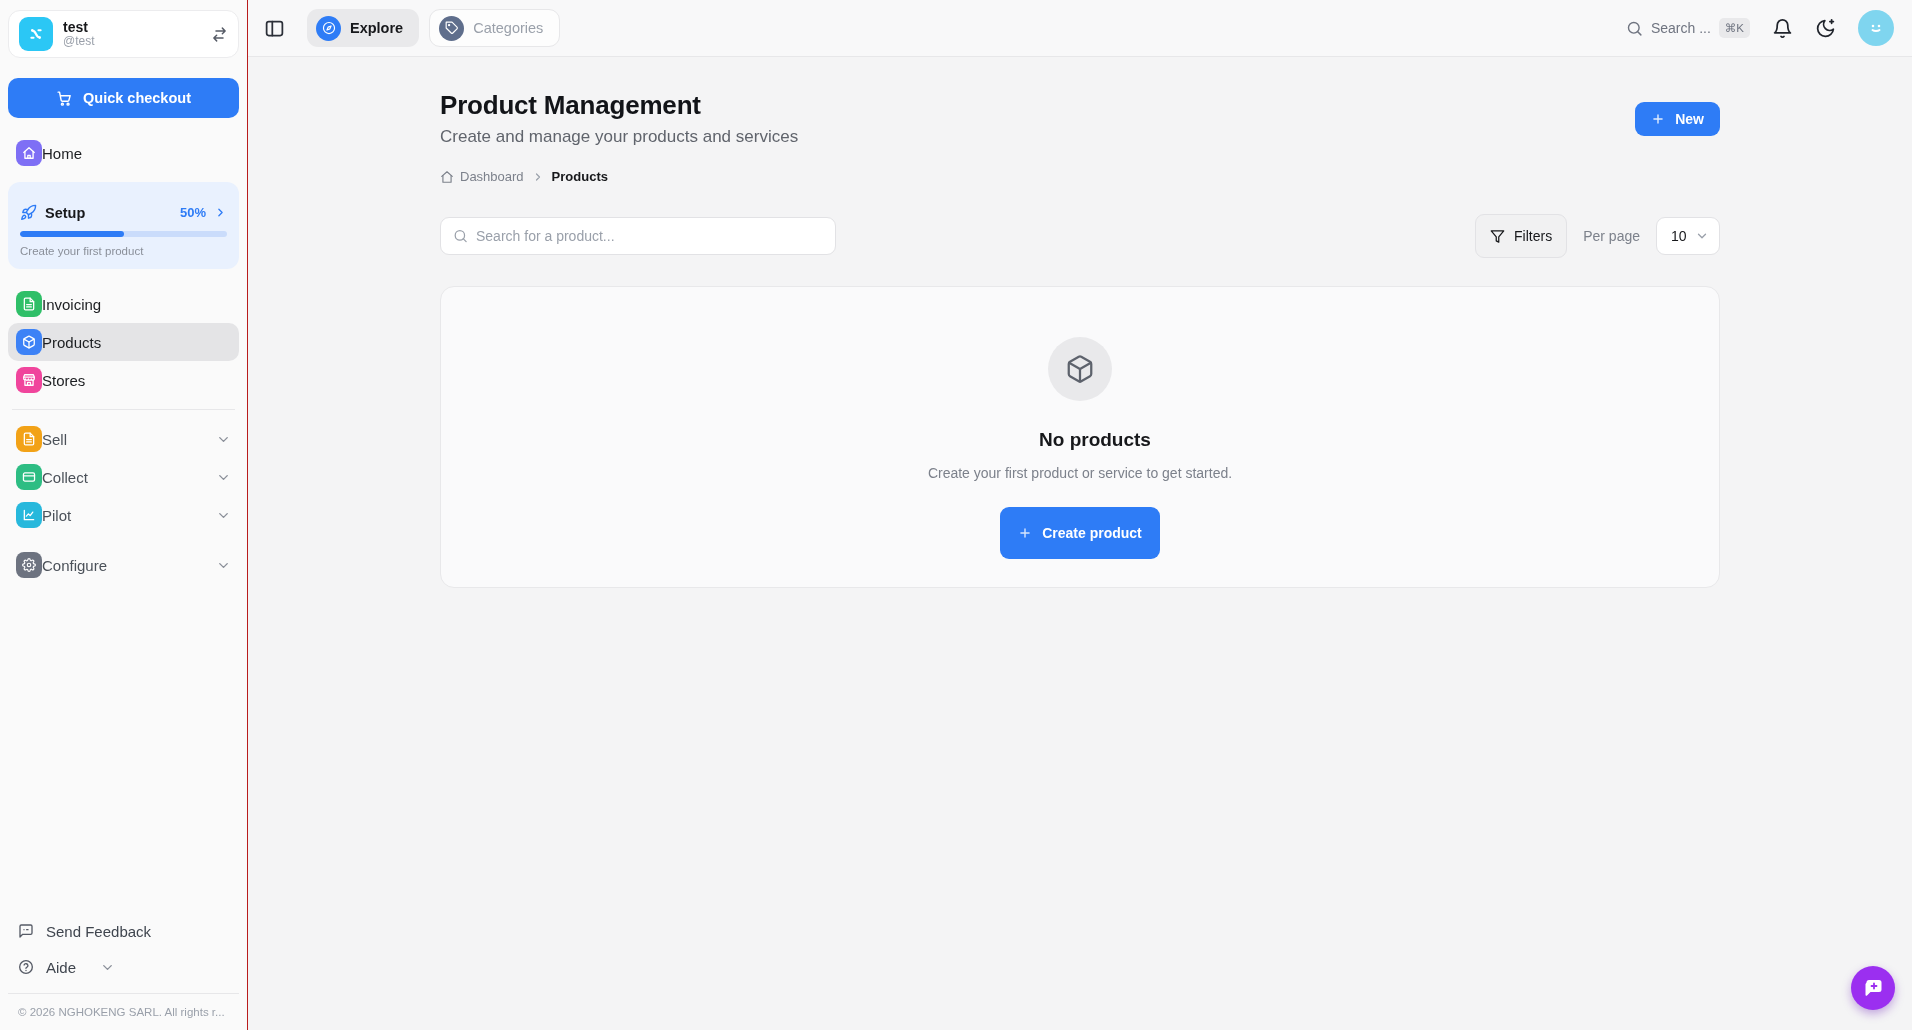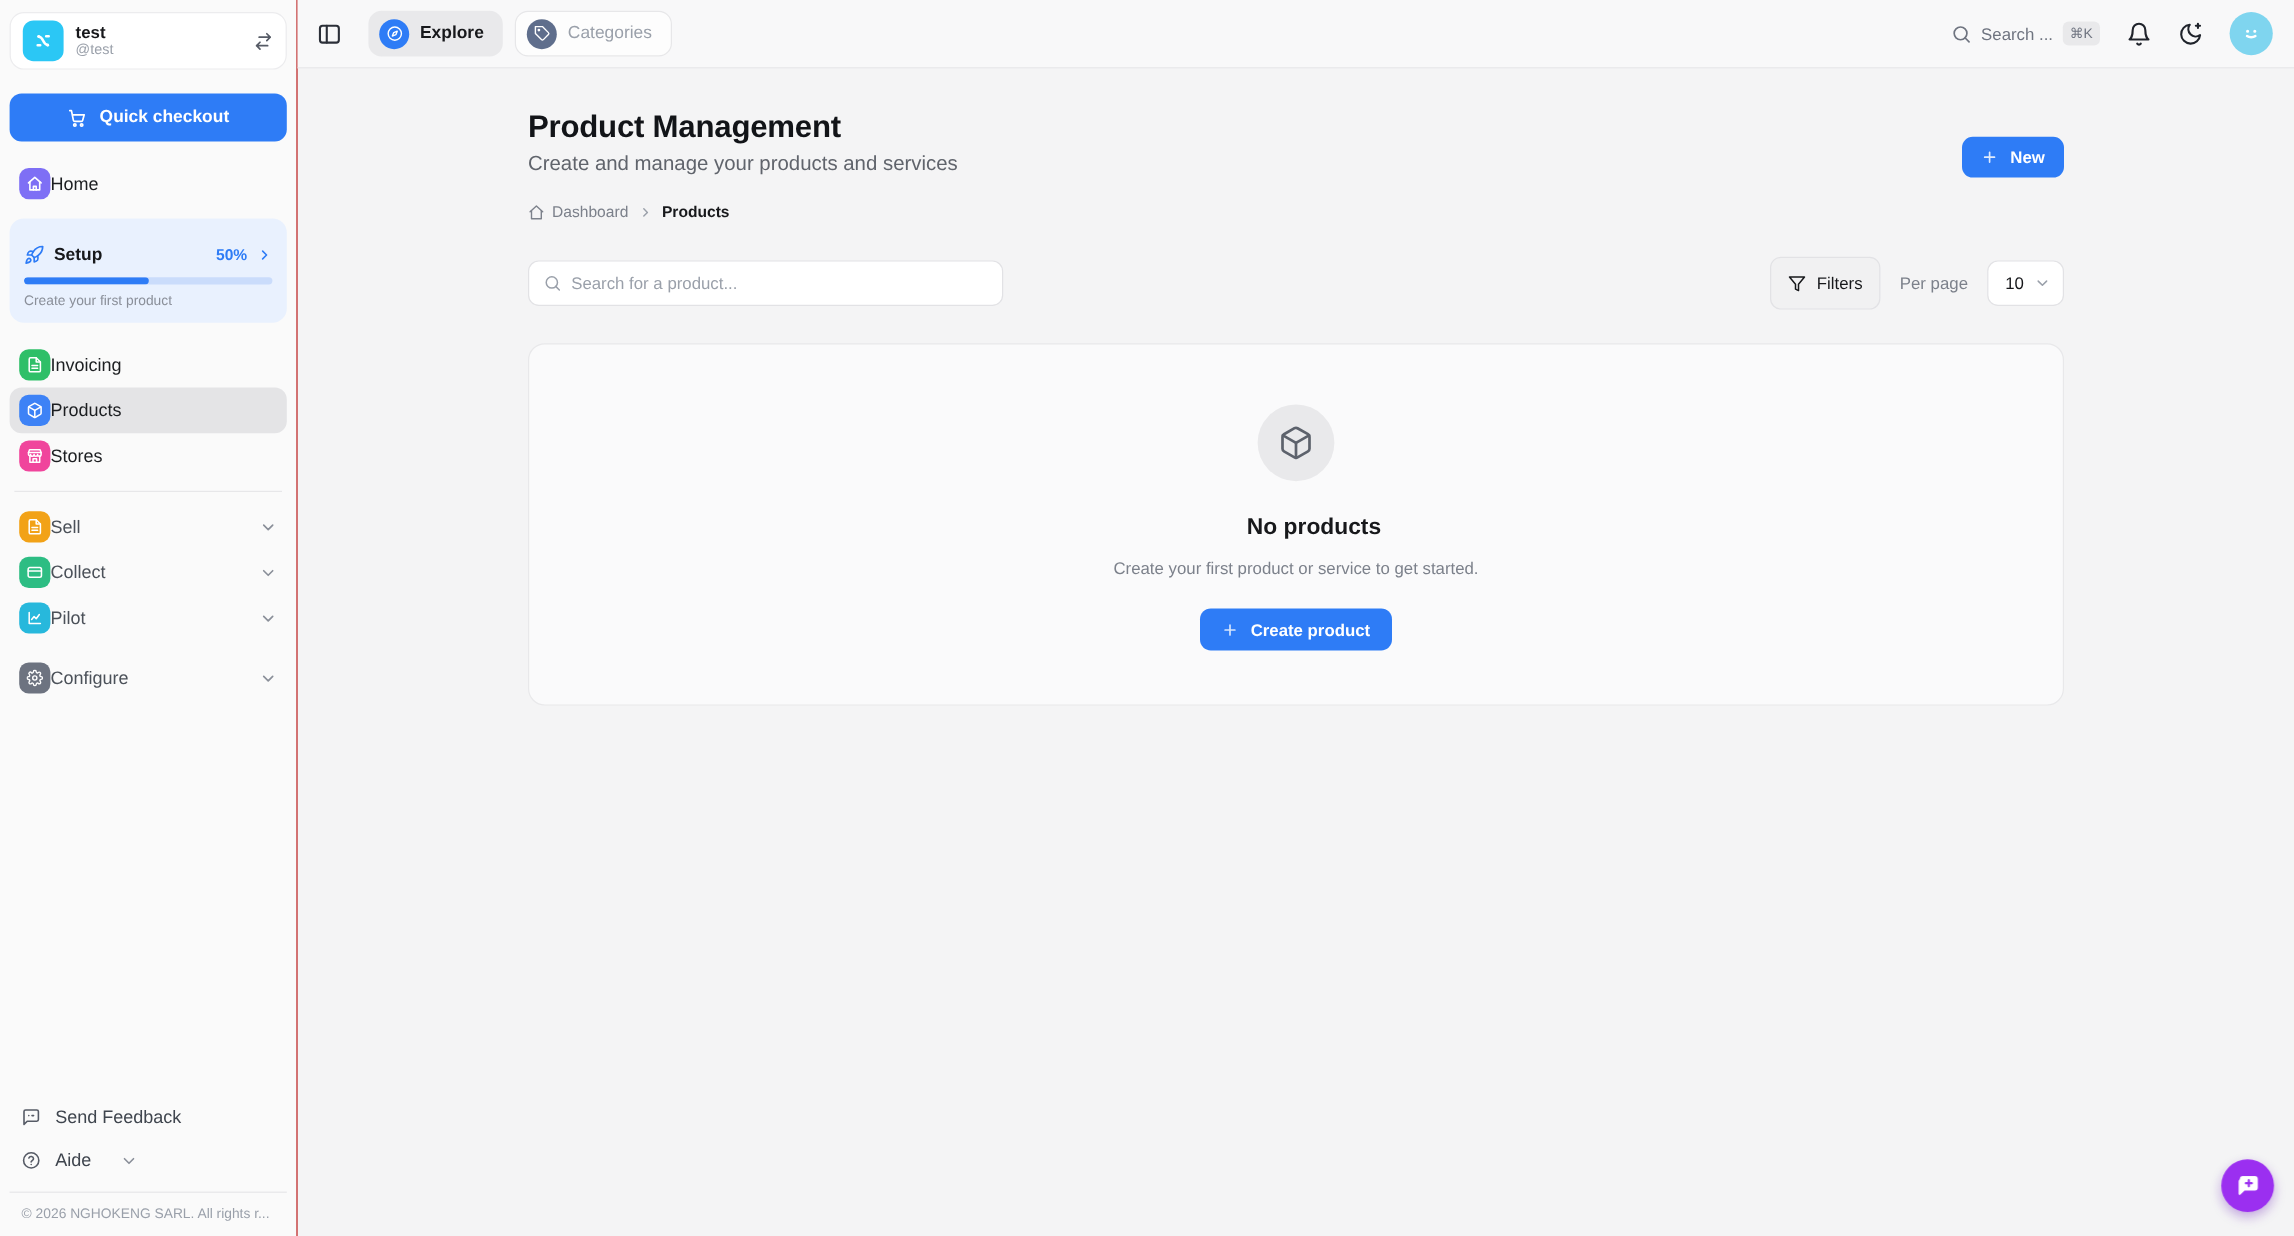--- a/index.html
+++ b/index.html
@@ -52,37 +52,37 @@
 
   
   .main { flex:1; overflow:auto; }
   .content { width:1280px; margin:0 auto; padding-top:33px; }
   .head-row { display:flex; align-items:flex-start; }
   .page-title { font-size:26px; font-weight:700; color:#121418; letter-spacing:-0.2px; }
   .page-sub { font-size:17px; color:#60646c; margin-top:6px; }
   .crumbs { display:flex; align-items:center; gap:8px; margin-top:22px; font-size:13px; color:#7c818b; }
   .crumb-link { display:flex; align-items:center; gap:6px; cursor:pointer; }
   .crumb-cur { color:#17181b; font-weight:600; }
-  .new-btn { margin-left:auto; height:34px; padding:0 16px; margin-top:24px; border-radius:9px; font-size:14px; }
+  .new-btn { margin-left:auto; height:34px; padding:0 16px; margin-top:12px; border-radius:9px; font-size:14px; }
   .new-btn .plus { opacity:.85; }
 
   .toolbar { display:flex; align-items:center; margin-top:30px; }
   .prod-search { width:396px; height:38px; background:#fff; border:1px solid #e2e2e5; border-radius:9px; display:flex; align-items:center; gap:8px; padding:0 12px; color:#9aa0aa; }
   .prod-search input { border:none; outline:none; background:transparent; font-size:14px; color:#30343c; width:100%; font-family:inherit; }
   .prod-search input::placeholder { color:#9aa0aa; }
   .toolbar-right { margin-left:auto; display:flex; align-items:center; gap:16px; }
   .filters-btn { height:44px; background:#f1f1f2; border:1px solid #e2e2e5; border-radius:9px; display:flex; align-items:center; gap:9px; padding:0 14px; font-size:14px; color:#17181b; cursor:pointer; }
   .per-page-label { font-size:14px; color:#7c818b; }
   .per-page-select { height:38px; width:64px; background:#fff; border:1px solid #e2e2e5; border-radius:9px; display:flex; align-items:center; justify-content:space-between; padding:0 10px 0 14px; font-size:14px; color:#17181b; cursor:pointer; }
 
   .empty-card { margin-top:28px; height:302px; background:#fafafb; border:1px solid #e8e8ea; border-radius:14px; display:flex; flex-direction:column; align-items:center; padding-top:50px; }
   .empty-ico-circle { width:64px; height:64px; border-radius:50%; background:#e9e9eb; display:flex; align-items:center; justify-content:center; color:#5d626c; }
   .empty-title { font-size:19px; font-weight:700; color:#17181b; margin-top:28px;margin-left:30px; }
   .empty-sub { font-size:14px; color:#7c818b; margin-top:14px; }
-  .empty-cta { height:35px; padding:0 18px; margin-top:26px; border-radius:9px; font-size:14px; }
+  .empty-cta { height:52px; padding:0 18px; margin-top:26px; border-radius:9px; font-size:14px; }
   .empty-cta .plus { opacity:.8; }
 
   .chat-fab { position:fixed; right:17px; bottom:20px; width:44px; height:44px; border-radius:50%; background:#9b2ff0; display:flex; align-items:center; justify-content:center; box-shadow:0 4px 10px rgba(100,20,180,.35); cursor:pointer; }
   svg { display:block; }
 </style>
 </head>
 <body>
 
 <aside class="sidebar">
 

